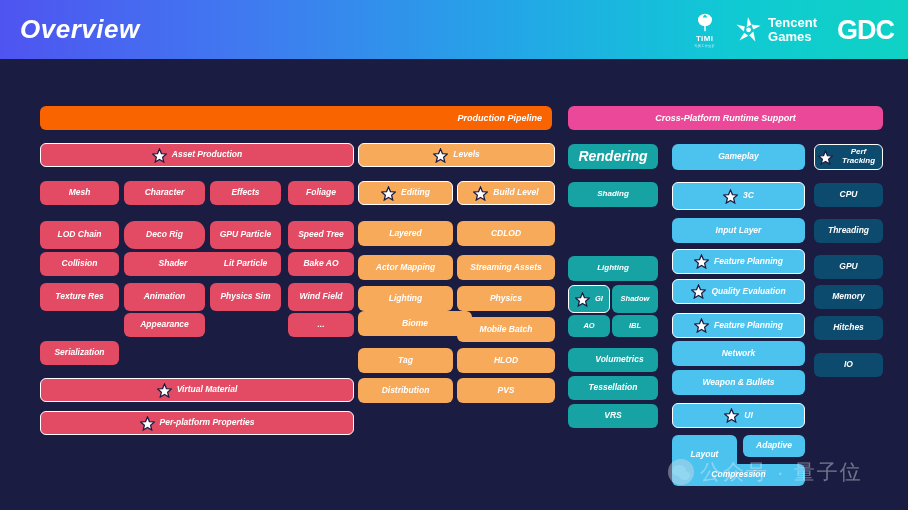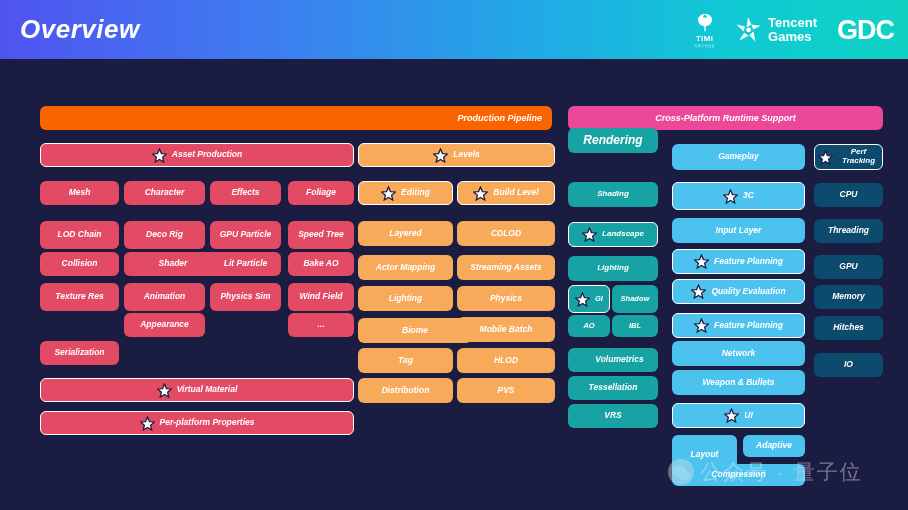--- a/index.html
+++ b/index.html
@@ -151,21 +151,21 @@
     </div>
     <div class="node c-pink wrap" style="left: 210px; top: 181px; width: 71px; height: 24px;">
       <span>Effects</span>
     </div>
     <div class="node c-pink wrap" style="left: 288px; top: 181px; width: 66px; height: 24px;">
       <span>Foliage</span>
     </div>
     <div class="node c-pink wrap" style="left: 40px; top: 221px; width: 79px; height: 28px;">
       <span>LOD Chain</span>
     </div>
-    <div class="node c-pink wrap" style="left: 124px; top: 221px; width: 81px; height: 28px;">
+    <div class="node c-pink wrap" style="left: 124px; top: 221px; width: 81px; height: 28px; border-radius: 11px;">
       <span>Deco Rig</span>
     </div>
     <div class="node c-pink wrap" style="left: 210px; top: 221px; width: 71px; height: 28px;">
       <span>GPU Particle</span>
     </div>
     <div class="node c-pink wrap" style="left: 288px; top: 221px; width: 66px; height: 28px;">
       <span>Speed Tree</span>
     </div>
     <div class="node c-pink wrap" style="left: 40px; top: 252px; width: 79px; height: 24px;">
       <span>Collision</span>
@@ -226,21 +226,21 @@
     </div>
     <div class="node c-amber wrap" style="left: 358px; top: 221px; width: 95px; height: 25px;">
       <span>Layered</span>
     </div>
     <div class="node c-amber wrap" style="left: 358px; top: 255px; width: 95px; height: 25px;">
       <span>Actor Mapping</span>
     </div>
     <div class="node c-amber wrap" style="left: 358px; top: 286px; width: 95px; height: 25px;">
       <span>Lighting</span>
     </div>
-    <div class="node c-amber wrap" style="left: 358px; top: 318px; width: 114px; height: 25px; text-align: center;">
+    <div class="node c-amber wrap" style="left: 358px; top: 311px; width: 114px; height: 25px; text-align: center;">
       <span>Biome</span>
     </div>
     <div class="node c-amber wrap" style="left: 358px; top: 348px; width: 95px; height: 25px;">
       <span>Tag</span>
     </div>
     <div class="node c-amber wrap" style="left: 358px; top: 378px; width: 95px; height: 25px;">
       <span>Distribution</span>
     </div>
     <div class="node c-amber wrap" style="left: 457px; top: 221px; width: 98px; height: 25px;">
       <span>CDLOD</span>
@@ -256,32 +256,26 @@
     </div>
     <div class="node c-amber wrap" style="left: 457px; top: 348px; width: 98px; height: 25px;">
       <span>HLOD</span>
     </div>
     <div class="node c-amber wrap" style="left: 457px; top: 378px; width: 98px; height: 25px;">
       <span>PVS</span>
     </div>
     <div class="node c-blue hdr-bar" style="left: 568px; top: 106px; width: 315px; height: 24px;">
       <span>Cross-Platform Runtime Support</span>
     </div>
-    <div class="node c-teal" style="left: 568px; top: 128px; width: 90px; height: 25px; font-size: 12px;">
+    <div class="node c-teal" style="left: 568px; top: 144px; width: 90px; height: 25px; font-size: 14px;">
       <span>Rendering</span>
     </div>
     <div class="node c-teal" style="left: 568px; top: 182px; width: 90px; height: 25px; font-size: 8px;">
       <span>Shading</span>
     </div>
-    <div class="node c-teal outlined" style="left: 568px; top: 222px; width: 90px; height: 25px; font-size: 8px;">
-      <svg class="star" viewBox="0 0 24 24">
-        <path d="M12 1.6 L15.1 8.9 L23 9.6 L17 14.7 L18.8 22.4 L12 18.3 L5.2 22.4 L7 14.7 L1 9.6 L8.9 8.9 Z" fill="#ffffff" stroke="#1b1c41" stroke-width="2"></path>
-      </svg>
-      <span>Landscape</span>
-    </div>
     <div class="node c-teal" style="left: 568px; top: 256px; width: 90px; height: 25px; font-size: 8px;">
       <span>Lighting</span>
     </div>
     <div class="node c-teal outlined wrap" style="left: 568px; top: 285px; width: 42px; height: 28px; font-size: 7.5px;">
       <svg class="star" viewBox="0 0 24 24">
         <path d="M12 1.6 L15.1 8.9 L23 9.6 L17 14.7 L18.8 22.4 L12 18.3 L5.2 22.4 L7 14.7 L1 9.6 L8.9 8.9 Z" fill="#ffffff" stroke="#1b1c41" stroke-width="2"></path>
       </svg>
       <span>GI</span>
     </div>
     <div class="node c-teal wrap" style="left: 612px; top: 285px; width: 46px; height: 28px; font-size: 7.5px;">

